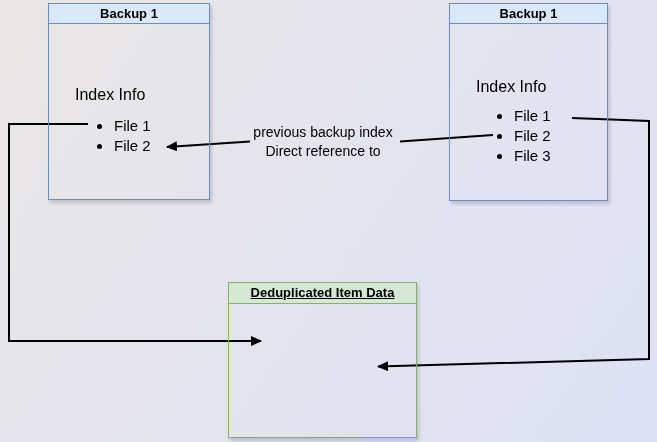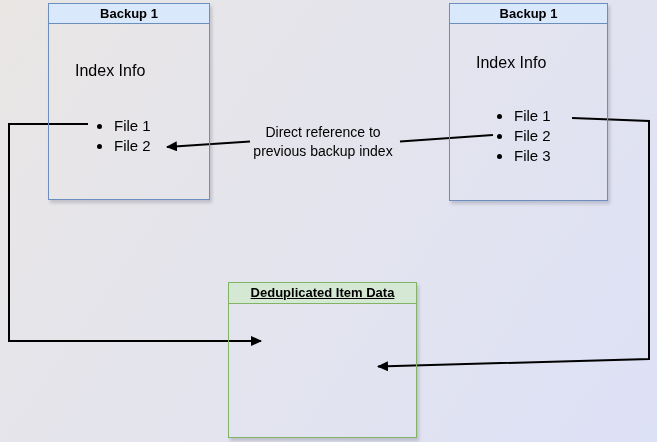--- a/index.html
+++ b/index.html
@@ -37,20 +37,21 @@
     font-size: 13px;
     font-weight: bold;
     border-bottom: 1.4px solid;
   }
   .blue .box-title  { background: #dae8fc; border-color: #6c8ebf; }
   .green .box-title { background: #d5e8d4; border-color: #82b366; height: 21px; line-height: 20px; text-decoration: underline; }
   .index-label {
     position: absolute;
     font-size: 16px;
     white-space: nowrap;
+    margin-top: 24px;
   }
   ul.file-list {
     position: absolute;
     margin: 0;
     padding: 0;
     list-style: none;
   }
   ul.file-list li {
     position: relative;
     padding-left: 19px;
@@ -116,17 +117,17 @@
       <li>File 2</li>
       <li>File 3</li>
     </ul>
   </div>
 
   <div class="box green" style="left:228px; top:282px; width:189px; height:156px;">
     <div class="box-title">Deduplicated Item Data</div>
   </div>
 
   <div class="annotation">
+    <div>previous backup index</div>
     <div>Direct reference to</div>
-    <div>previous backup index</div>
   </div>
 
 </div>
 
 </body></html>

